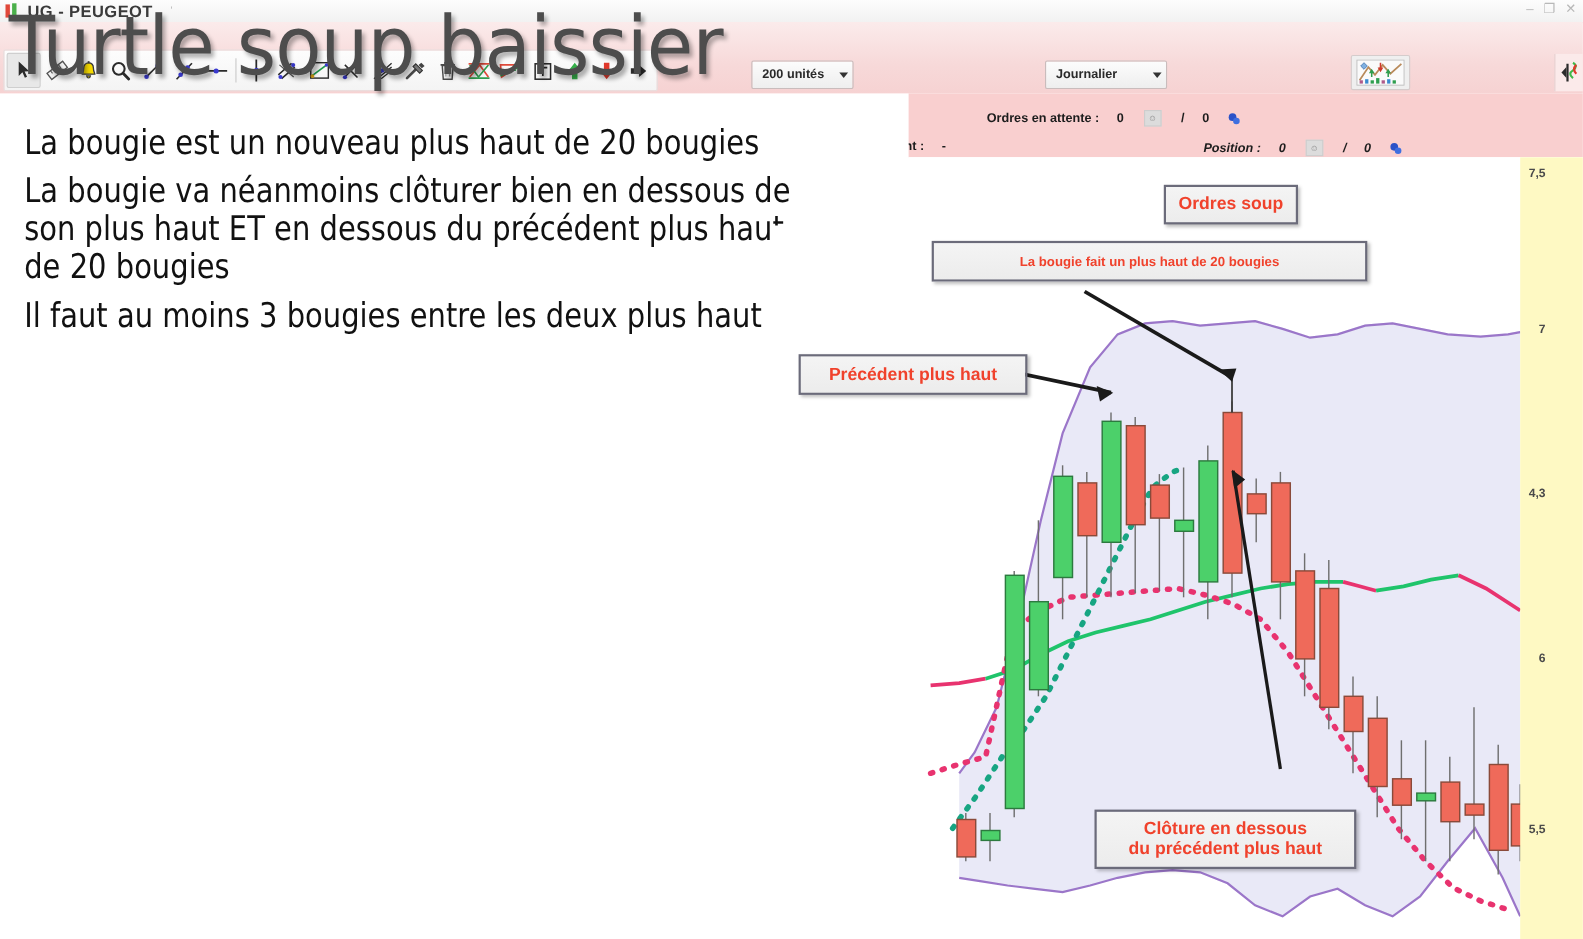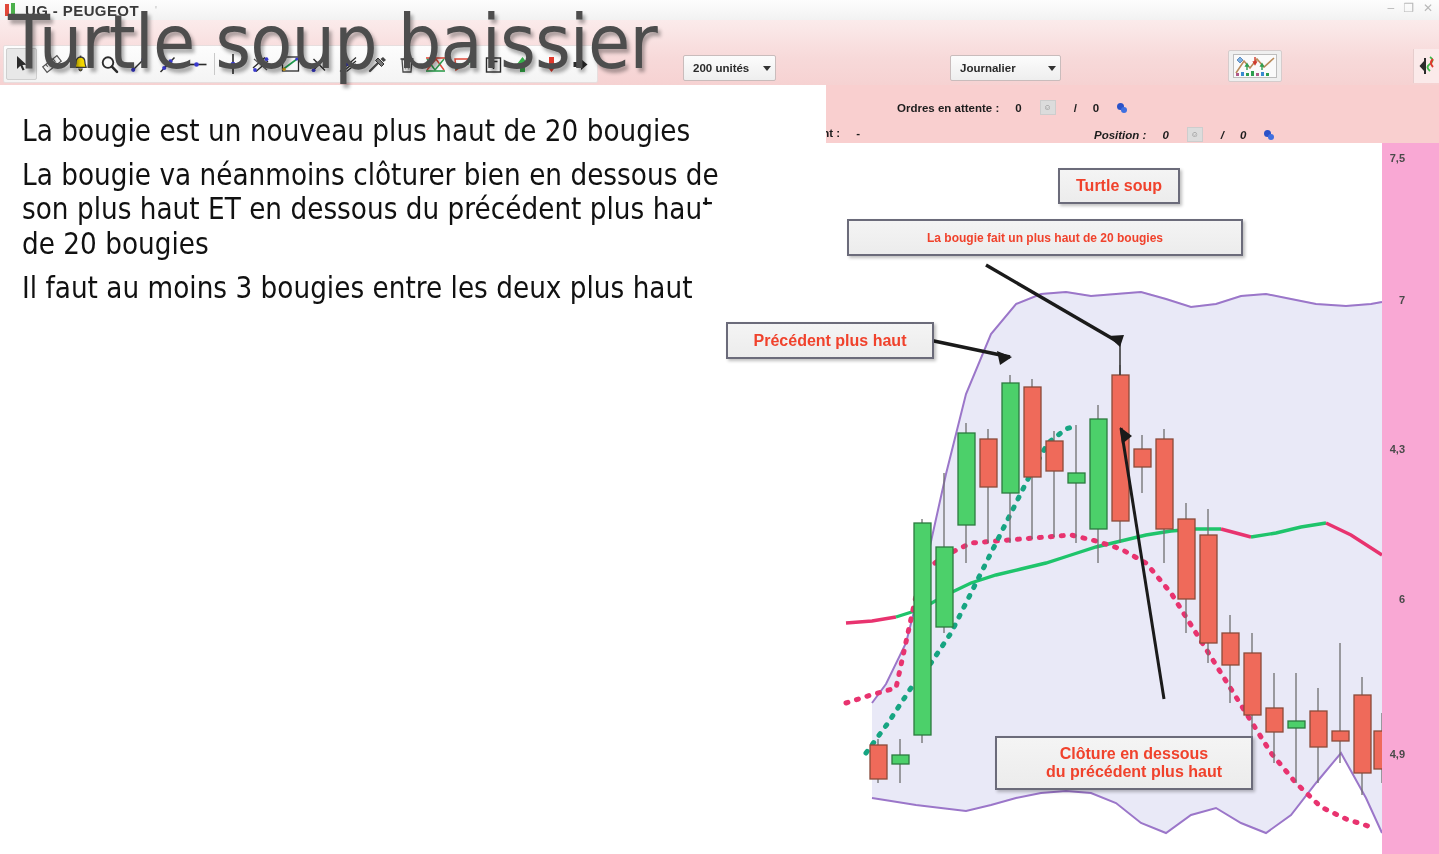--- a/index.html
+++ b/index.html
@@ -83,21 +83,21 @@
         font-size:8px;color:#888;margin:0 2px;}
   .bluedot{display:inline-block;width:12px;height:12px;margin-left:1px;position:relative;}
   .bluedot::before{content:"";position:absolute;left:1px;top:1px;width:7px;height:7px;
      border-radius:50%;background:#2b52c8;}
   .bluedot::after{content:"";position:absolute;left:5px;top:5px;width:6px;height:6px;
      border-radius:50%;background:#3f6fe0;}
 
   
   .chartwrap{position:absolute;left:826px;top:143px;width:613px;height:711px;background:#ffffff;}
   .chart-svg{position:absolute;left:0;top:0;}
-  .axis-col{position:absolute;right:0;top:0;width:57px;height:711px;background:#f9a8d4;}
+  .axis-col{position:absolute;right:0;top:0;width:57px;height:711px;background:#fef9c3;}
   .axis-lbl{position:absolute;right:34px;font-size:11px;color:#4a4a4a;font-weight:700;}
 
   
   .overlay{position:absolute;left:0;top:85px;width:826px;height:769px;background:#ffffff;}
   .slide-title{
     position:absolute;left:8px;top:5px;width:810px;
     font-family:"DejaVu Sans",sans-serif;
     font-size:74px;line-height:1;font-weight:400;
     color:#4d4d4d;letter-spacing:-1px;
     transform:scaleX(.93);transform-origin:left top;
@@ -120,21 +120,21 @@
     border:2px solid #6b6b7a;
     color:#f0422c;font-weight:700;
     font-family:"Liberation Sans",sans-serif;
     display:flex;align-items:center;justify-content:center;
     box-shadow:2px 2px 3px rgba(0,0,0,.25);
     text-align:center;white-space:pre-line;
   }
   #co-turtle{left:1058px;top:168px;width:118px;height:32px;font-size:16px;}
   #co-plushaut{left:847px;top:219px;width:392px;height:33px;font-size:12px;}
   #co-precedent{left:726px;top:322px;width:204px;height:33px;font-size:16px;text-align:center;}
-  #co-cloture{left:995px;top:736px;width:234px;height:50px;font-size:16px;line-height:1.15;padding-left:20px;}
+  #co-cloture{left:995px;top:736px;width:234px;height:50px;font-size:16px;line-height:1.15;}
 </style>
 </head>
 <body>
 
 <div id="app">
 
   <div class="titlebar">
     <div class="tb-icon">
       <div class="c1"></div>
         <div class="c2"></div>
@@ -494,37 +494,37 @@
         <line x1="295" y1="285" x2="338" y2="556" stroke="#1a1a1a" stroke-width="3"></line>
         <path d="M294 284 l2 17 l10 -8 z" fill="#1a1a1a"></path>
       </g>
     </svg>
 
     <div class="axis-col">
       <div class="axis-lbl" style="top:9px">7,5</div>
       <div class="axis-lbl" style="top:151px">7</div>
       <div class="axis-lbl" style="top:300px">4,3</div>
       <div class="axis-lbl" style="top:450px">6</div>
-      <div class="axis-lbl" style="top:605px">4,9</div>
+      <div class="axis-lbl" style="top:605px">5,5</div>
     </div>
   </div>
 
   <div class="overlay"></div>
 
   <div class="slide-title">Turtle soup baissier</div>
 
   <div class="slide-body">
     <div class="bullet">La bougie est un nouveau plus haut de 20 bougies</div>
     <div class="bullet">La bougie va néanmoins clôturer bien en dessous de son plus haut ET en dessous du précédent plus haut de 20 bougies</div>
     <div class="bullet">Il faut au moins 3 bougies entre les deux plus haut</div>
   </div>
 
   <div class="tbox-white" style="left:700px;top:205px;width:162px;height:42px;"></div>
   <div class="tbox-white" style="left:700px;top:350px;width:128px;height:22px;"></div>
   <div class="tbox-white" style="left:576px;top:470px;width:146px;height:46px;"></div>
 
-  <div class="callout" id="co-turtle">Turtle soup</div>
+  <div class="callout" id="co-turtle">Ordres soup</div>
   <div class="callout" id="co-plushaut">La bougie fait un plus haut de 20 bougies</div>
   <div class="callout" id="co-precedent">Précédent plus haut</div>
   <div class="callout" id="co-cloture">Clôture en dessous
  du précédent plus haut</div>
 
 </div>
 
 </body></html>

